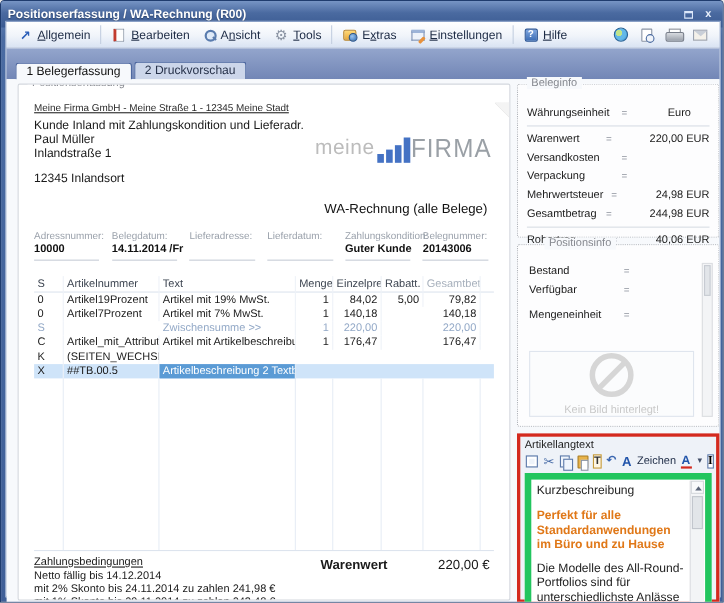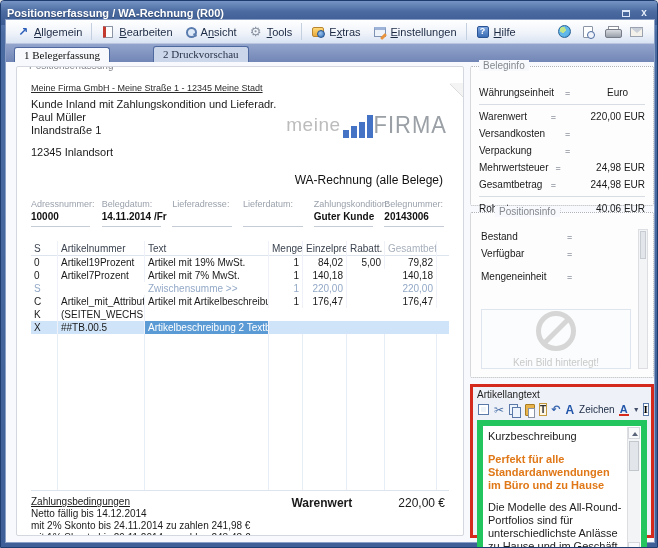--- a/index.html
+++ b/index.html
@@ -62,26 +62,26 @@
     border-radius:50%; background:#f0f4fa; border:1px solid #4a6aa0; }
   .ico-printer { position:relative; width:15px; height:12px; }
   .ico-printer::before { content:""; position:absolute; left:3px; top:0; width:9px; height:4px; background:#fff; border:1px solid #8a8f98; }
   .ico-printer::after { content:""; position:absolute; left:0; top:3px; width:15px; height:7px;
     background:linear-gradient(180deg,#d8dbe0,#9aa0aa); border:1px solid #767c88; border-radius:2px; }
   .ico-mail { width:13px; height:10px; background:#f4f1ea; border:1px solid #9aa2b0; position:relative; }
   .ico-mail::after { content:""; position:absolute; left:0; top:0; border-left:6px solid transparent;
     border-right:6px solid transparent; border-top:5px solid #c9cfd8; }
 
   
-  .tabstrip { height:18px; background:linear-gradient(180deg,#93a5cc,#7286b6);
-    display:flex; align-items:flex-end; padding-left:8px;font-family:Liberation Serif, serif; }
+  .tabstrip { height:28px; background:linear-gradient(180deg,#93a5cc,#7286b6);
+    display:flex; align-items:flex-end; padding-left:8px; }
   .tab { font-size:11px; padding:1px 9px 2px 9px; margin-right:2px; border:1px solid #4e68a0;
     border-bottom:none; border-radius:3px 3px 0 0; cursor:default; white-space:nowrap; }
   .tab.active { background:#f7f9fc; color:#111; position:relative; top:1px; }
-  .tab.inactive { background:#ccd6ea; color:#27324a;margin-left:41px; }
+  .tab.inactive { background:#ccd6ea; color:#27324a; }
 
   
   .content { position:relative; height:480px; background:#f7f9fc; }
 
   .groupbox { position:absolute; border:1px solid #d4d8de; border-radius:2px; background:#fff; }
   .gb-label { position:absolute; top:-7px; left:8px; background:#fff; padding:0 4px;
     font-size:10px; color:#85888f; white-space:nowrap; }
 
   
   .gb-left { left:10px; top:4px; width:448px; height:470px; overflow:hidden; }

